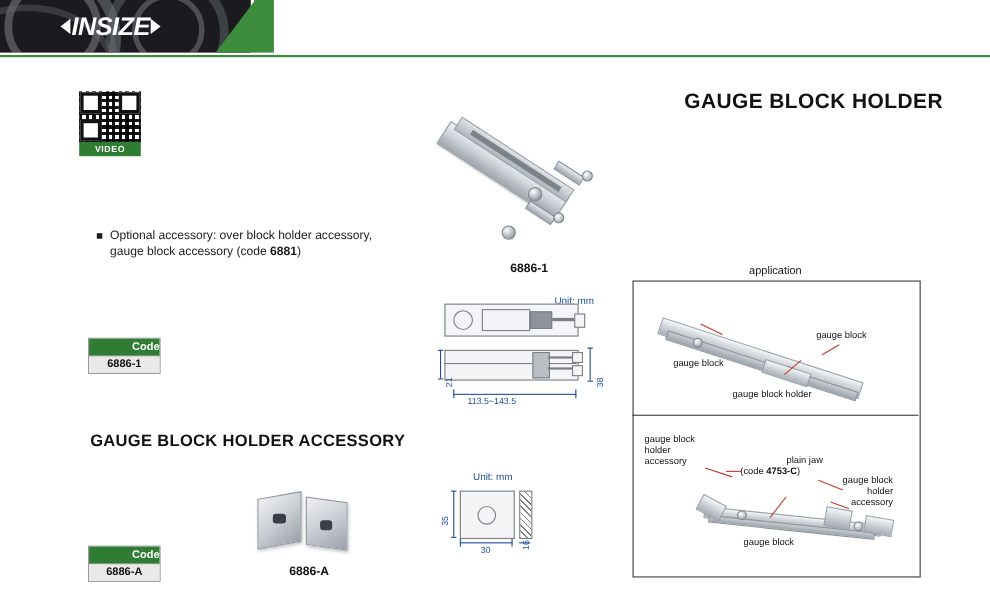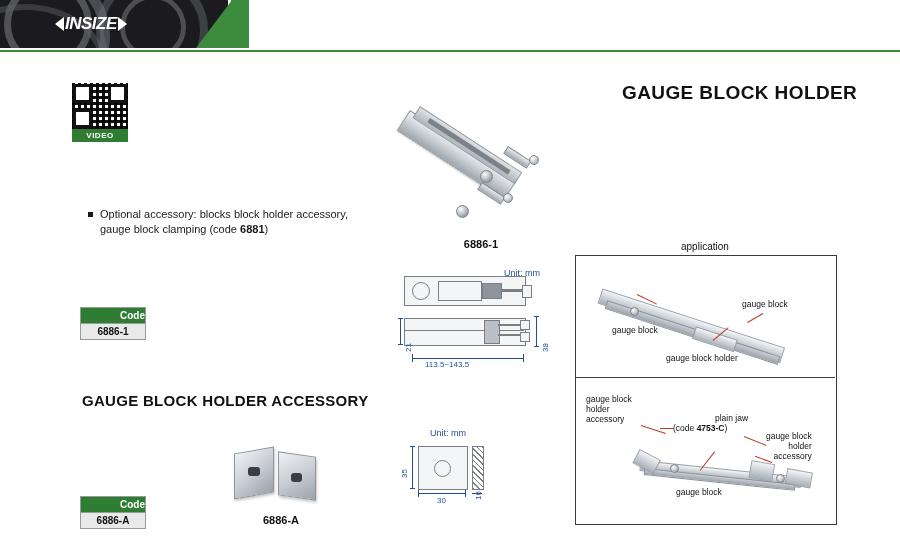--- a/index.html
+++ b/index.html
@@ -56,21 +56,21 @@
   }
   .logo {
     position: absolute;
     left: 55px; top: 12px;
     height: 24px;
     display: flex;
     align-items: center;
     color: #ffffff;
     font-weight: bold;
     font-style: italic;
-    font-size: 17px;
+    font-size: 23px;
     letter-spacing: -0.5px;
   }
   .logo .arrow-l {
     display: inline-block;
     width: 0; height: 0;
     border-top: 7px solid transparent;
     border-bottom: 7px solid transparent;
     border-right: 9px solid #ffffff;
     margin-right: 1px;
   }
@@ -402,22 +402,22 @@
 
 <div class="qr-box">
   <div class="qr-corner qr-c1"></div>
   <div class="qr-corner qr-c2"></div>
   <div class="qr-corner qr-c3"></div>
 </div>
 <div class="video-label">VIDEO</div>
 
 <div class="bullets">
   <div class="bullet-row">
-    <span>Optional accessory: blocks block holder accessory,</span><br>
-    <span>gauge block clamping (code </span><span class="b">6881</span><span>)</span>
+    <span>Optional accessory: over block holder accessory,</span><br>
+    <span>gauge block accessory (code </span><span class="b">6881</span><span>)</span>
   </div>
 </div>
 
 <div class="code-table code-table-1">
   <div class="code-head">Code</div>
   <div class="code-val">6886-1</div>
 </div>
 
 <div class="code-table code-table-2">
   <div class="code-head">Code</div>

